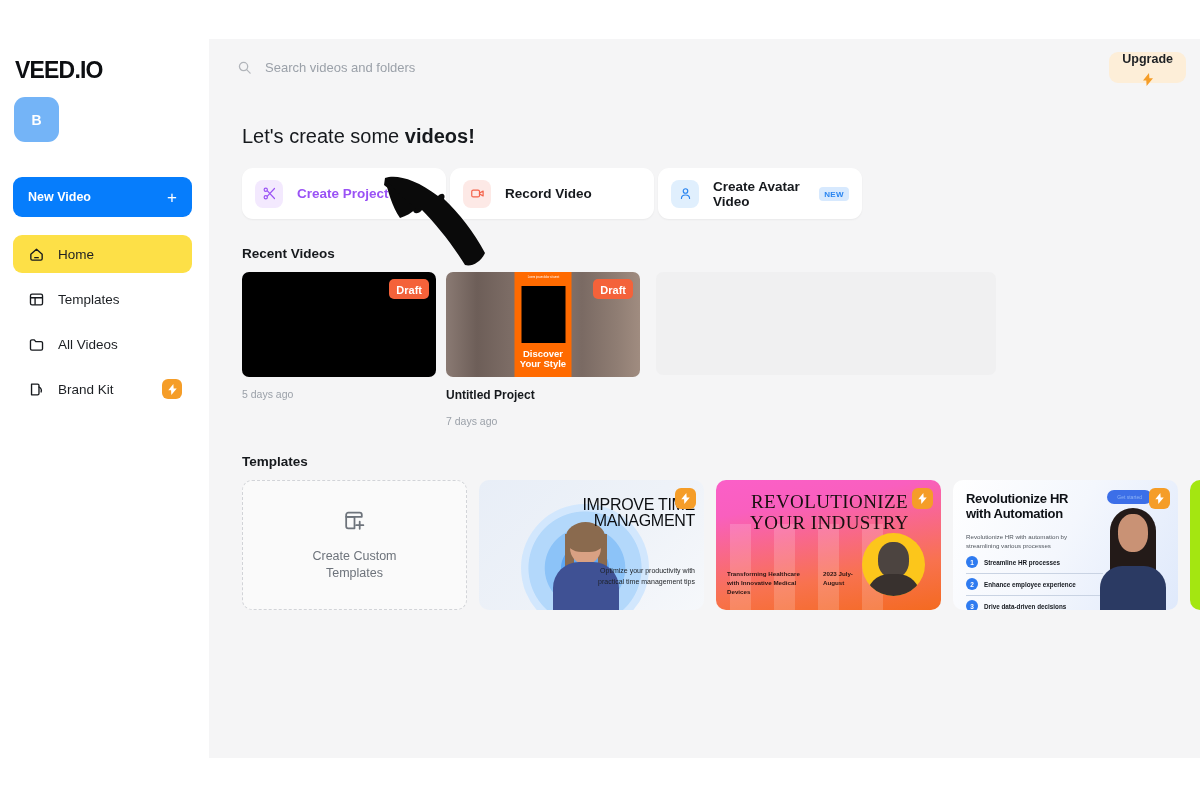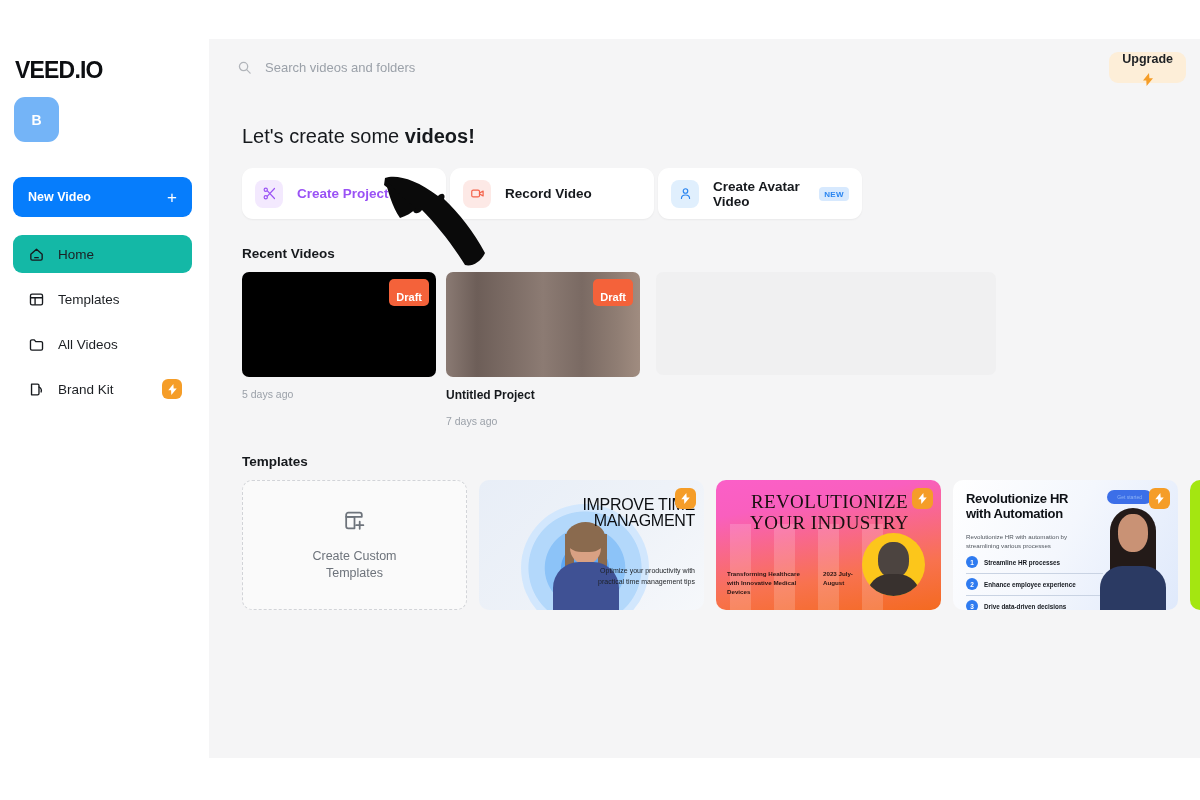--- a/index.html
+++ b/index.html
@@ -52,21 +52,21 @@
     height: 38px;
     border-radius: 9px;
     display: flex; align-items: center;
     padding: 0 14px;
     font-size: 13.5px;
     color: #1c1f23;
     cursor: pointer;
     margin-bottom: 7px;
     position: relative;
   }
-  .nav-item.active { background: #14b8a6; }
+  .nav-item.active { background: #fde047; }
   .nav-item .nav-icon {
     width: 18px; height: 18px;
     margin-right: 13px;
     display: flex; align-items: center; justify-content: center;
     flex: 0 0 18px;
   }
   .nav-item .nav-icon svg { width: 17px; height: 17px; display: block; }
   .pro-badge {
     position: absolute; right: 10px;
     width: 20px; height: 20px;
@@ -166,21 +166,21 @@
   .thumb.black { background: #000000; }
   .thumb.style {
     background: linear-gradient(90deg,#8a7a73 0%,#6d5e58 16%,#7d6d66 34%,#8c7b73 50%,#7a6a63 70%,#8f7d73 88%,#a08c80 100%);
   }
   .thumb .draft {
     position: absolute; top: 7px; right: 7px;
     background: #f4623a;
     color: #ffffff;
     font-size: 11px; font-weight: 700;
     border-radius: 5px;
-    padding: 12px 7px 3px;
+    padding: 5px 7px 3px;
   }
   .strip {
     position: absolute; left: 50%; transform: translateX(-50%);
     top: 0; bottom: 0; width: 57px;
     background: #ff6a00;
   }
   .strip .phone {
     position: absolute; left: 7px; right: 6px; top: 14px; height: 57px;
     background: #000000;
   }
@@ -519,20 +519,28 @@
 
       <div class="video-card">
         <div class="thumb black">
           <span class="draft">Draft</span>
         </div>
         <div class="vc-date solo">5 days ago</div>
       </div>
 
       <div class="video-card">
         <div class="thumb style">
+          <div class="strip">
+            <div class="tiny">Lorem ipsum dolor sit amet</div>
+            <div class="phone"></div>
+            <div class="dt">
+              <div>Discover</div>
+              <div>Your Style</div>
+            </div>
+          </div>
           <span class="draft">Draft</span>
         </div>
         <div class="vc-title">Untitled Project</div>
         <div class="vc-date">7 days ago</div>
       </div>
 
       <div id="recent-placeholder"></div>
     </div>
 
     <div class="section-title">Templates</div>

